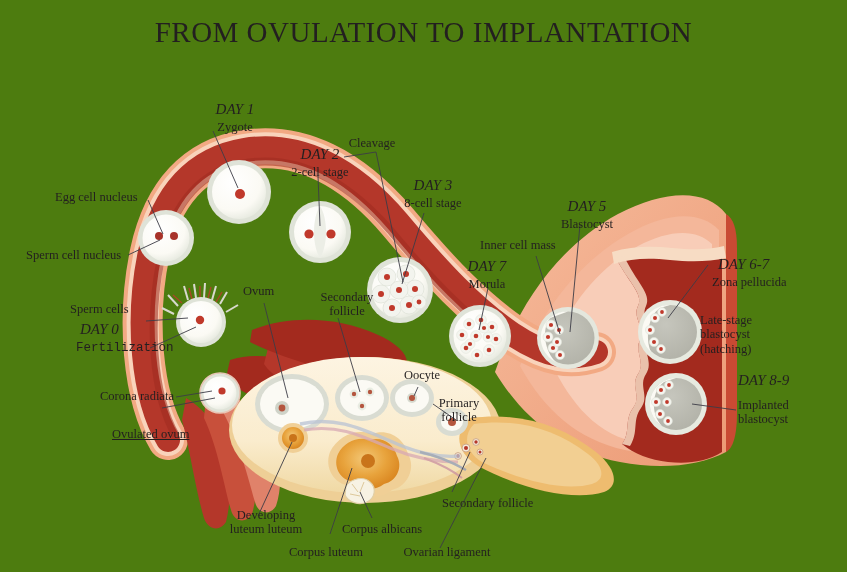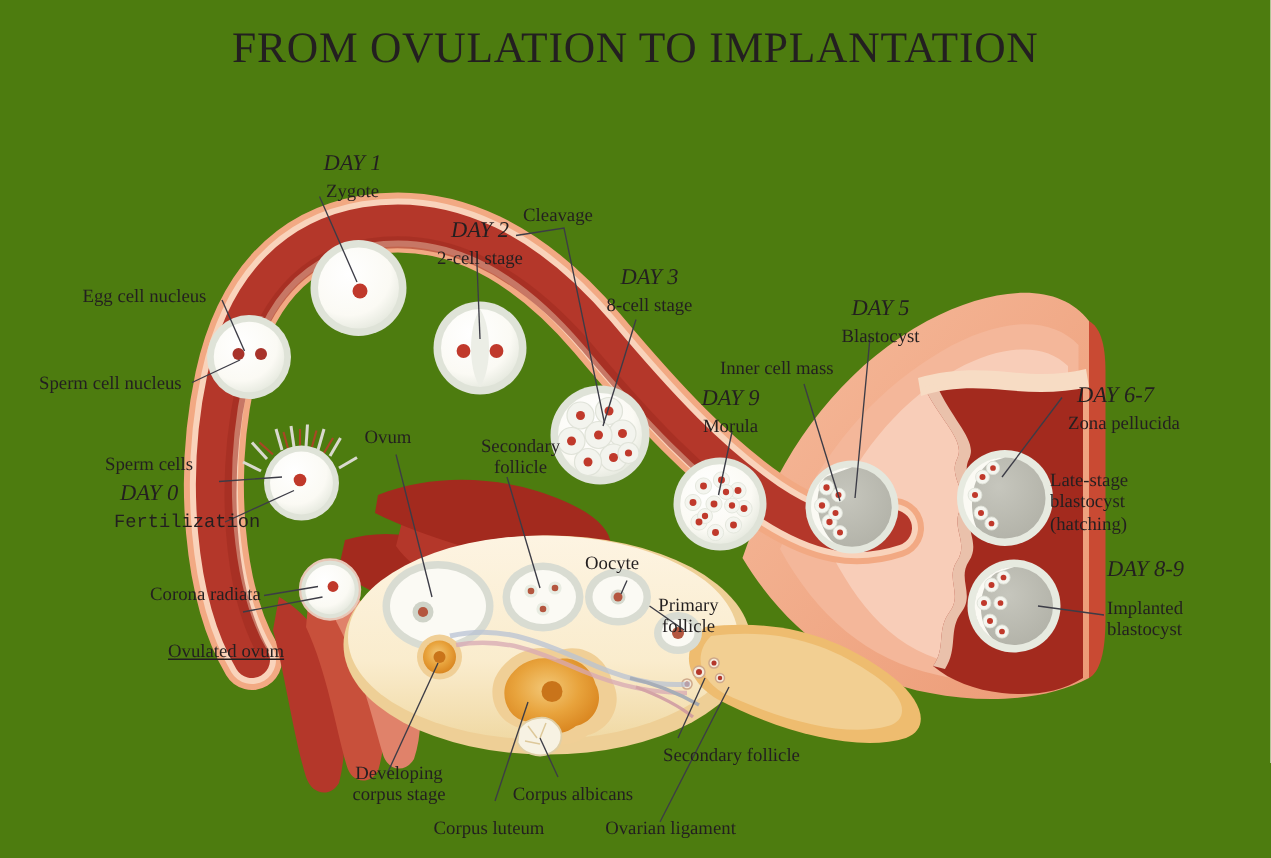--- a/index.html
+++ b/index.html
@@ -399,21 +399,21 @@
   <div class="lbl sub ctr" style="left:180px;top:120px;width:110px;">Zygote</div>
 
   <div class="lbl day ctr" style="left:270px;top:146px;width:100px;">DAY 2</div>
   <div class="lbl sub ctr" style="left:262px;top:165px;width:116px;">2-cell stage</div>
 
   <div class="lbl sub ctr" style="left:330px;top:136px;width:84px;">Cleavage</div>
 
   <div class="lbl day ctr" style="left:388px;top:177px;width:90px;">DAY 3</div>
   <div class="lbl sub ctr" style="left:381px;top:196px;width:104px;">8-cell stage</div>
 
-  <div class="lbl day ctr" style="left:444px;top:258px;width:86px;">DAY 9</div>
+  <div class="lbl day ctr" style="left:444px;top:258px;width:86px;">DAY 7</div>
   <div class="lbl sub ctr" style="left:444px;top:277px;width:86px;">Morula</div>
 
   <div class="lbl day ctr" style="left:542px;top:198px;width:90px;">DAY 5</div>
   <div class="lbl sub ctr" style="left:538px;top:217px;width:98px;">Blastocyst</div>
 
   <div class="lbl sub lft" style="left:480px;top:238px;">Inner cell mass</div>
 
   <div class="lbl day lft" style="left:718px;top:256px;">DAY 6-7</div>
   <div class="lbl sub lft" style="left:712px;top:275px;">Zona pellucida</div>
 
@@ -431,24 +431,24 @@
   <div class="lbl sub lft" style="left:70px;top:302px;">Sperm cells</div>
   <div class="lbl day lft" style="left:80px;top:321px;">DAY 0</div>
   <div class="lbl sub lft" style="left:76px;top:341px;font-family:Liberation Mono, monospace;">Fertilization</div>
 
   <div class="lbl sub lft" style="left:100px;top:389px;">Corona radiata</div>
   <div class="lbl sub lft" style="left:112px;top:427px;text-decoration:underline;">Ovulated ovum</div>
 
   <div class="lbl sub lft" style="left:243px;top:284px;">Ovum</div>
   <div class="lbl sub ctr" style="left:308px;top:290px;width:78px;">Secondary
 follicle</div>
-  <div class="lbl sub lft" style="left:390px;top:368px;text-align:center;">Oocyte</div>
+  <div class="lbl sub lft" style="left:404px;top:368px;text-align:center;">Oocyte</div>
   <div class="lbl sub ctr" style="left:424px;top:396px;width:70px;">Primary
 follicle</div>
   <div class="lbl sub lft" style="left:442px;top:496px;">Secondary follicle</div>
 
   <div class="lbl sub ctr" style="left:218px;top:508px;width:96px;">Developing
-corpus stage</div>
+luteum luteum</div>
   <div class="lbl sub ctr" style="left:278px;top:545px;width:96px;">Corpus luteum</div>
   <div class="lbl sub ctr" style="left:330px;top:522px;width:104px;">Corpus albicans</div>
   <div class="lbl sub ctr" style="left:392px;top:545px;width:110px;">Ovarian ligament</div>
 
 </div>
 
 </body></html>

